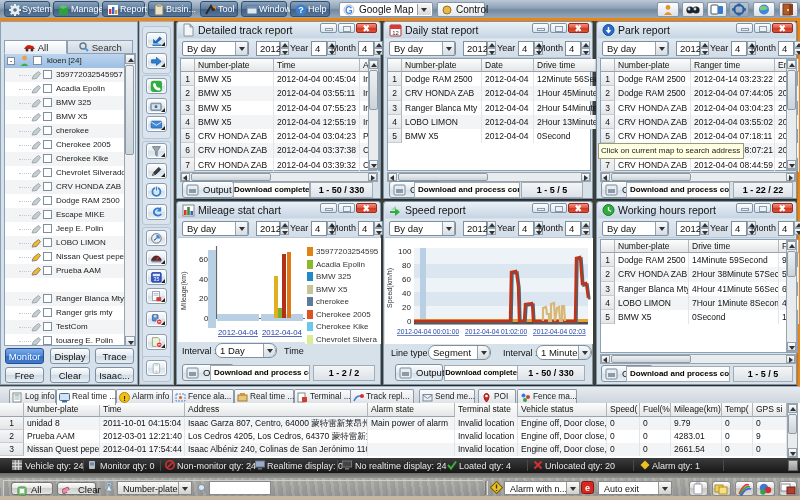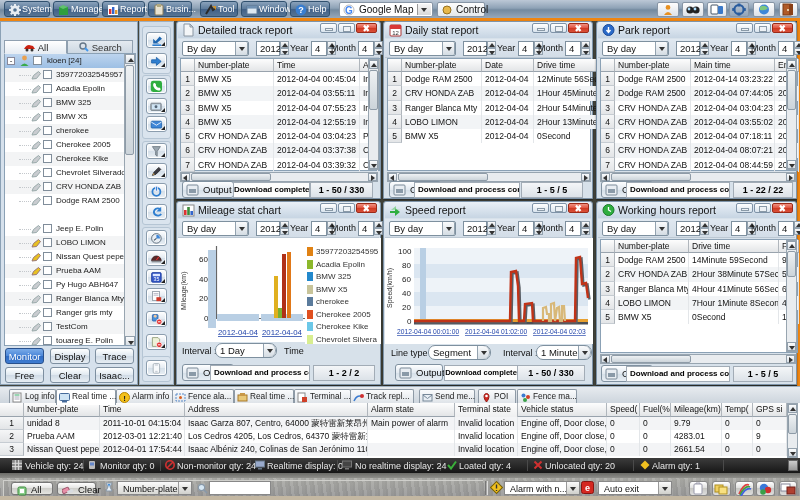--- a/index.html
+++ b/index.html
@@ -246,20 +246,28 @@
         <span class="lab">CRV HONDA ZAB</span>
       </div>
  <div class="trow" style="top:140px;height:14px">
         <span class="tl"></span>
         <svg class="pen" width="10" height="10">
           <path d="M1 9 l1.5-3.5 l5-4 l2 2 l-4 5 z" fill="#c9ccd0" stroke="#9aa"></path>
         </svg>
         <span class="cb"></span>
         <span class="lab">Dodge RAM 2500</span>
       </div>
+ <div class="trow" style="top:154px; background:#f3f4f5;height:14px">
+        <span class="tl"></span>
+        <svg class="pen" width="10" height="10">
+          <path d="M1 9 l1.5-3.5 l5-4 l2 2 l-4 5 z" fill="#c9ccd0" stroke="#9aa"></path>
+        </svg>
+        <span class="cb"></span>
+        <span class="lab">Escape MIKE</span>
+      </div>
  <div class="trow" style="top:168px;height:14px">
         <span class="tl"></span>
         <svg class="pen" width="10" height="10">
           <path d="M1 9 l1.5-3.5 l5-4 l2 2 l-4 5 z" fill="#c9ccd0" stroke="#9aa"></path>
         </svg>
         <span class="cb"></span>
         <span class="lab">Jeep E. Polin</span>
       </div>
  <div class="trow" style="top:182px; background:#f3f4f5;height:14px">
         <span class="tl"></span>
@@ -277,28 +285,20 @@
         <span class="cb"></span>
         <span class="lab">Nissan Quest pepe</span>
       </div>
  <div class="trow" style="top:210px; background:#f3f4f5;height:14px">
         <span class="tl"></span>
         <svg class="pen" width="10" height="10">
           <path d="M1 9 l1.5-3.5 l5-4 l2 2 l-4 5 z" fill="#e8c020" stroke="#977"></path>
         </svg>
         <span class="cb"></span>
         <span class="lab">Prueba AAM</span>
-      </div>
- <div class="trow" style="top:224px;height:14px">
-        <span class="tl"></span>
-        <svg class="pen" width="10" height="10">
-          <path d="M1 9 l1.5-3.5 l5-4 l2 2 l-4 5 z" fill="#c9ccd0" stroke="#9aa"></path>
-        </svg>
-        <span class="cb"></span>
-        <span class="lab">Py Hugo ABH647</span>
       </div>
  <div class="trow" style="top:238px; background:#f3f4f5;height:14px">
         <span class="tl"></span>
         <svg class="pen" width="10" height="10">
           <path d="M1 9 l1.5-3.5 l5-4 l2 2 l-4 5 z" fill="#c9ccd0" stroke="#9aa"></path>
         </svg>
         <span class="cb"></span>
         <span class="lab">Ranger Blanca Mty</span>
       </div>
  <div class="trow" style="top:252px;height:14px">
@@ -705,21 +705,21 @@
       <div class="lbl" style="left:154px;top:21px">Month</div>
       <div class="spn" style="left:181px;top:19px;width:16px">4</div>
       <div class="sar" style="left:197px;top:19px">
         <b></b>
         <u></u>
       </div>
       <div class="grid" style="left:3px;top:36px;width:198px;height:113px">
         <div class="ghr">
           <div class="gh" style="width:14px"></div>
           <div class="gh" style="width:76px">Number-plate</div>
-          <div class="gh" style="width:84px">Main time</div>
+          <div class="gh" style="width:84px">Ranger time</div>
           <div class="gh" style="width:24px">En</div>
         </div>
         <div class="gr">
           <div class="gn" style="width:14px">1</div>
           <div class="gc" style="width:76px">Dodge RAM 2500</div>
           <div class="gc" style="width:84px">2012-04-14 03:23:22</div>
           <div class="gc" style="width:24px">20</div>
         </div>
         <div class="gr">
           <div class="gn" style="width:14px">2</div>
@@ -760,20 +760,21 @@
         <div class="vsb" style="right:0;top:0;height:111px">
           <div class="sbtn" style="left:0;top:0;width:9px;height:9px">
             <span class="tri" style="left:1px;top:2px;border-bottom:4px solid #333;border-top:none"></span>
           </div>
           <div class="sbtn" style="left:0;bottom:0;width:9px;height:9px">
             <span class="tri" style="left:1px;top:3px;border-top:4px solid #333"></span>
           </div>
           <div class="sth" style="left:0;top:10px;width:9px;height:40px"></div>
         </div>
       </div>
+      <div style="position:absolute;left:1px;top:121px;width:146px;height:16px;background:#ffffe1;border:1px solid #9a9a7a;font-size:8px;line-height:14px;color:#222;white-space:nowrap;overflow:hidden;padding-left:2px;z-index:5">Click on current map to search address</div>
       <div class="hsb" style="left:3px;top:150px;width:196px">
         <div class="sbtn" style="left:0;top:0;width:9px;height:8px">
           <span class="tri" style="left:1px;top:1px;border-right:4px solid #333;border-left:none"></span>
         </div>
         <div class="sbtn" style="right:0;top:0;width:9px;height:8px">
           <span class="tri" style="left:2px;top:1px;border-left:4px solid #333;border-right:none"></span>
         </div>
         <div class="sth" style="left:10px;top:0;width:80px;height:8px"></div>
       </div>
       <div class="outb" style="left:4px;top:159px;width:52px">Output<svg width="13" height="12" style="position:absolute;left:3px;top:2px">

